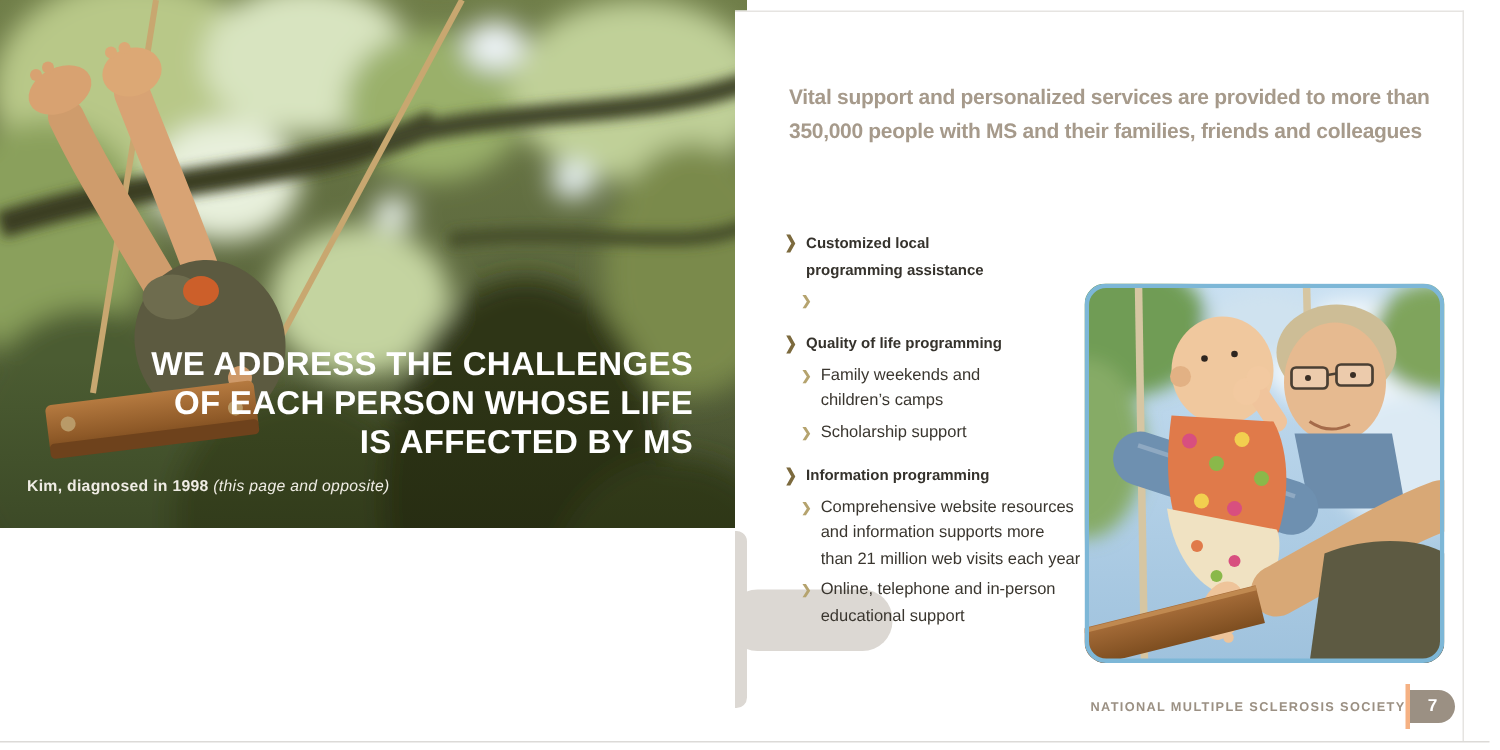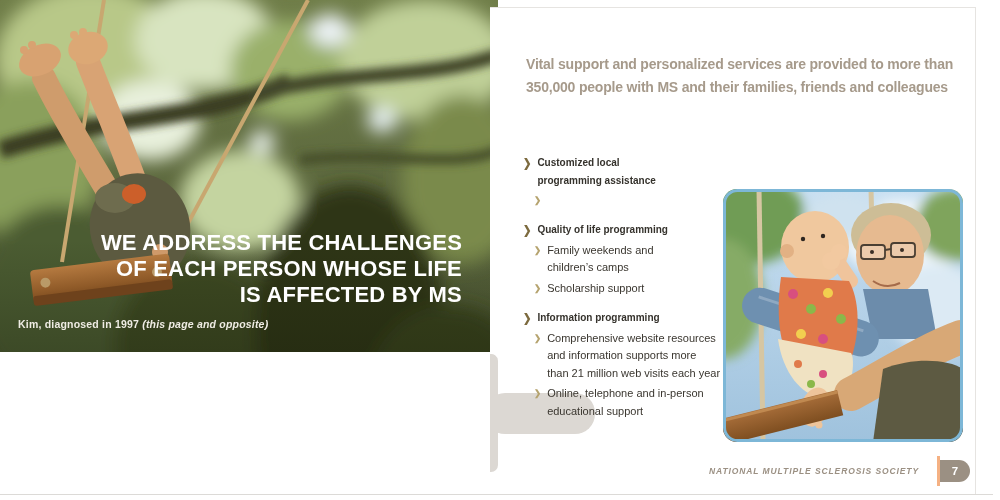--- a/index.html
+++ b/index.html
@@ -12,21 +12,21 @@
   .left-page svg.scene { position:absolute; left:0; top:0; }
   .headline {
     position:absolute; right:36px; bottom:44px; z-index:3;
     text-align:right; color:#ffffff; font-size:22px; font-weight:bold;
     line-height:26px; letter-spacing:0.2px; white-space:pre-line;
   }
   .photo-caption {
     position:absolute; left:18px; bottom:22px; z-index:3;
     color:#efece4; font-size:10.5px; font-weight:bold; letter-spacing:0.2px;
   }
-  .photo-caption em { font-weight:bold; }
+  .photo-caption em { font-weight:normal; }
   
   .arrow-left { position:absolute; left:430px; top:340px; z-index:2; }
   
   .right-page {
     position:absolute; left:490px; top:7px; width:486px; height:487px;
     background:#ffffff; box-sizing:border-box;
     border-top:1px solid #e6e4e1; border-right:1px solid #e6e4e1;
     overflow:hidden;
   }
   .arrow-right { position:absolute; left:-77px; top:333px; z-index:0; }
@@ -49,22 +49,21 @@
   .photo-frame {
     position:absolute; left:233px; top:181px; width:240px; height:253px; z-index:1;
     border-radius:14px; overflow:hidden;
   }
   .footer {
     position:absolute; right:5px; bottom:8px; z-index:1;
     display:flex; align-items:center;
   }
   .footer-org {
     color:#9b9083; font-size:8.5px; font-weight:bold; letter-spacing:0.9px;
-    margin-right:18px;
-    font-style:italic;
+    margin-right:0;
   }
   .footer-divider { width:3px; height:30px; background:#f5b183; }
   .page-badge {
     width:30px; height:22px; background:#9b9083; border-radius:0 11px 11px 0;
     display:flex; align-items:center; justify-content:center;
     color:#ffffff; font-size:11.5px; font-weight:bold;
   }
   .page-bottom-line { position:absolute; left:0; top:494px; width:993px; height:1px; background:#dcdad7; }
 </style>
 </head>
@@ -150,21 +149,21 @@
         <polygon points="40,72 78,20 78,124" stroke-width="14" stroke-linejoin="round"></polygon>
         <rect x="72" y="52" width="110" height="41" rx="20" stroke="none"></rect>
       </g>
     </svg>
 
     <div class="headline">WE ADDRESS THE CHALLENGES
 OF EACH PERSON WHOSE LIFE
 IS AFFECTED BY MS</div>
 
     <div class="photo-caption">
-      <span>Kim, diagnosed in 1997 </span><em>(this page and opposite)</em>
+      <span>Kim, diagnosed in 1998 </span><em>(this page and opposite)</em>
     </div>
   </section>
 
   <section class="right-page">
 
     <svg class="arrow-right" width="200" height="150" viewBox="0 0 200 150">
       <g fill="#dcd8d3" stroke="#dcd8d3">
         <polygon points="40,72 78,20 78,124" stroke-width="14" stroke-linejoin="round"></polygon>
         <rect x="72" y="52" width="110" height="41" rx="20" stroke="none"></rect>
       </g>

